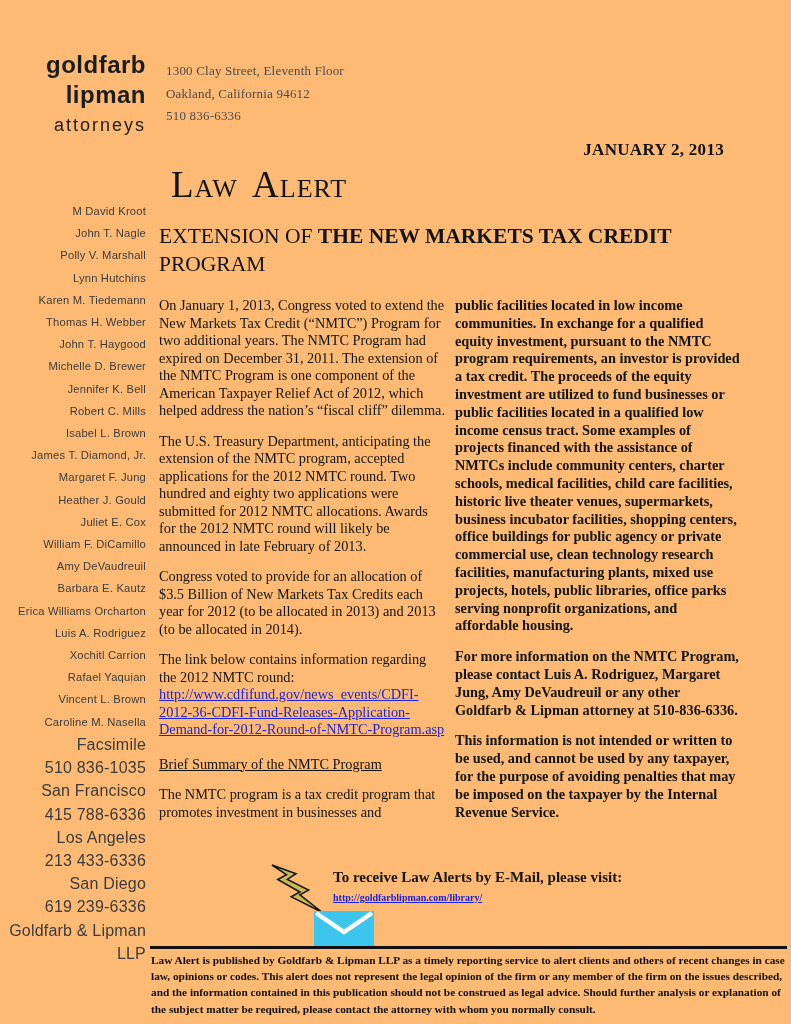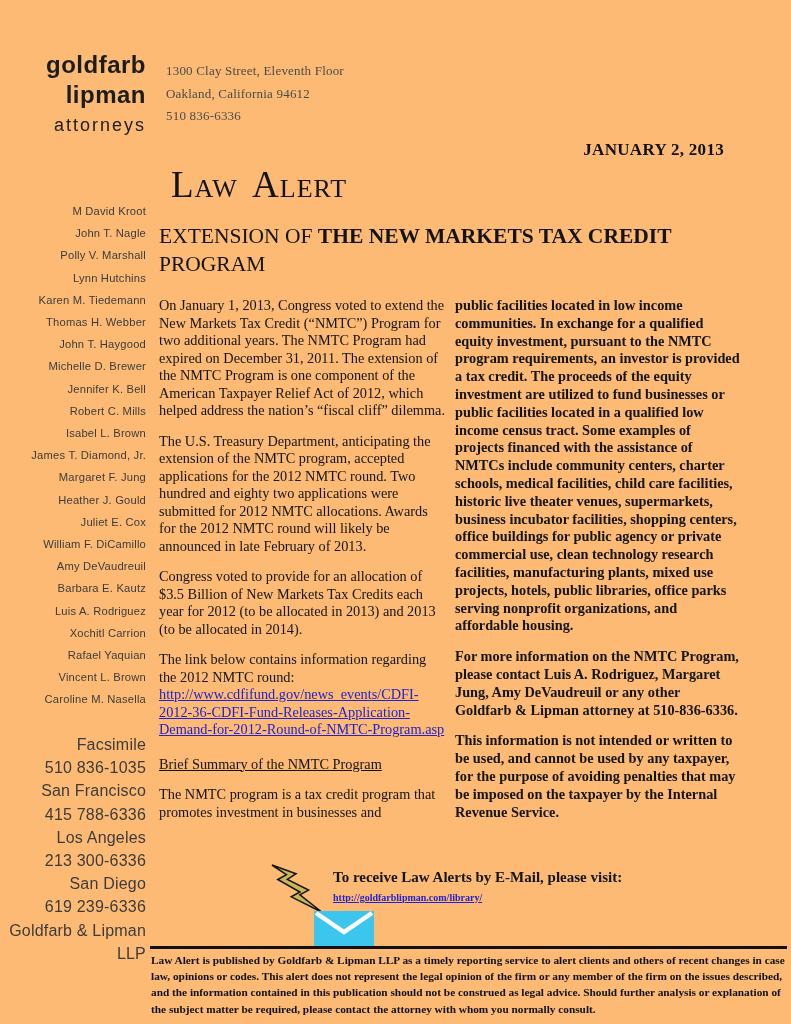--- a/index.html
+++ b/index.html
@@ -91,34 +91,35 @@
       <div>Jennifer K. Bell</div>
       <div>Robert C. Mills</div>
       <div>Isabel L. Brown</div>
       <div>James T. Diamond, Jr.</div>
       <div>Margaret F. Jung</div>
       <div>Heather J. Gould</div>
       <div>Juliet E. Cox</div>
       <div>William F. DiCamillo</div>
       <div>Amy DeVaudreuil</div>
       <div>Barbara E. Kautz</div>
+      <div>Erica Williams Orcharton</div>
       <div>Luis A. Rodriguez</div>
       <div>Xochitl Carrion</div>
       <div>Rafael Yaquian</div>
       <div>Vincent L. Brown</div>
       <div>Caroline M. Nasella</div>
     </div>
 
   <div class="contact">
       <div>Facsimile</div>
       <div>510 836-1035</div>
       <div>San Francisco</div>
       <div>415 788-6336</div>
       <div>Los Angeles</div>
-      <div>213 300-6336</div>
+      <div>213 433-6336</div>
       <div>San Diego</div>
       <div>619 239-6336</div>
       <div>Goldfarb &amp; Lipman LLP</div>
     </div>
 
   <div class="title">Law Alert</div>
 
   <div class="heading">
     <div><span>EXTENSION OF </span><span class="b">THE NEW MARKETS TAX CREDIT</span></div>
     <div>PROGRAM</div>

